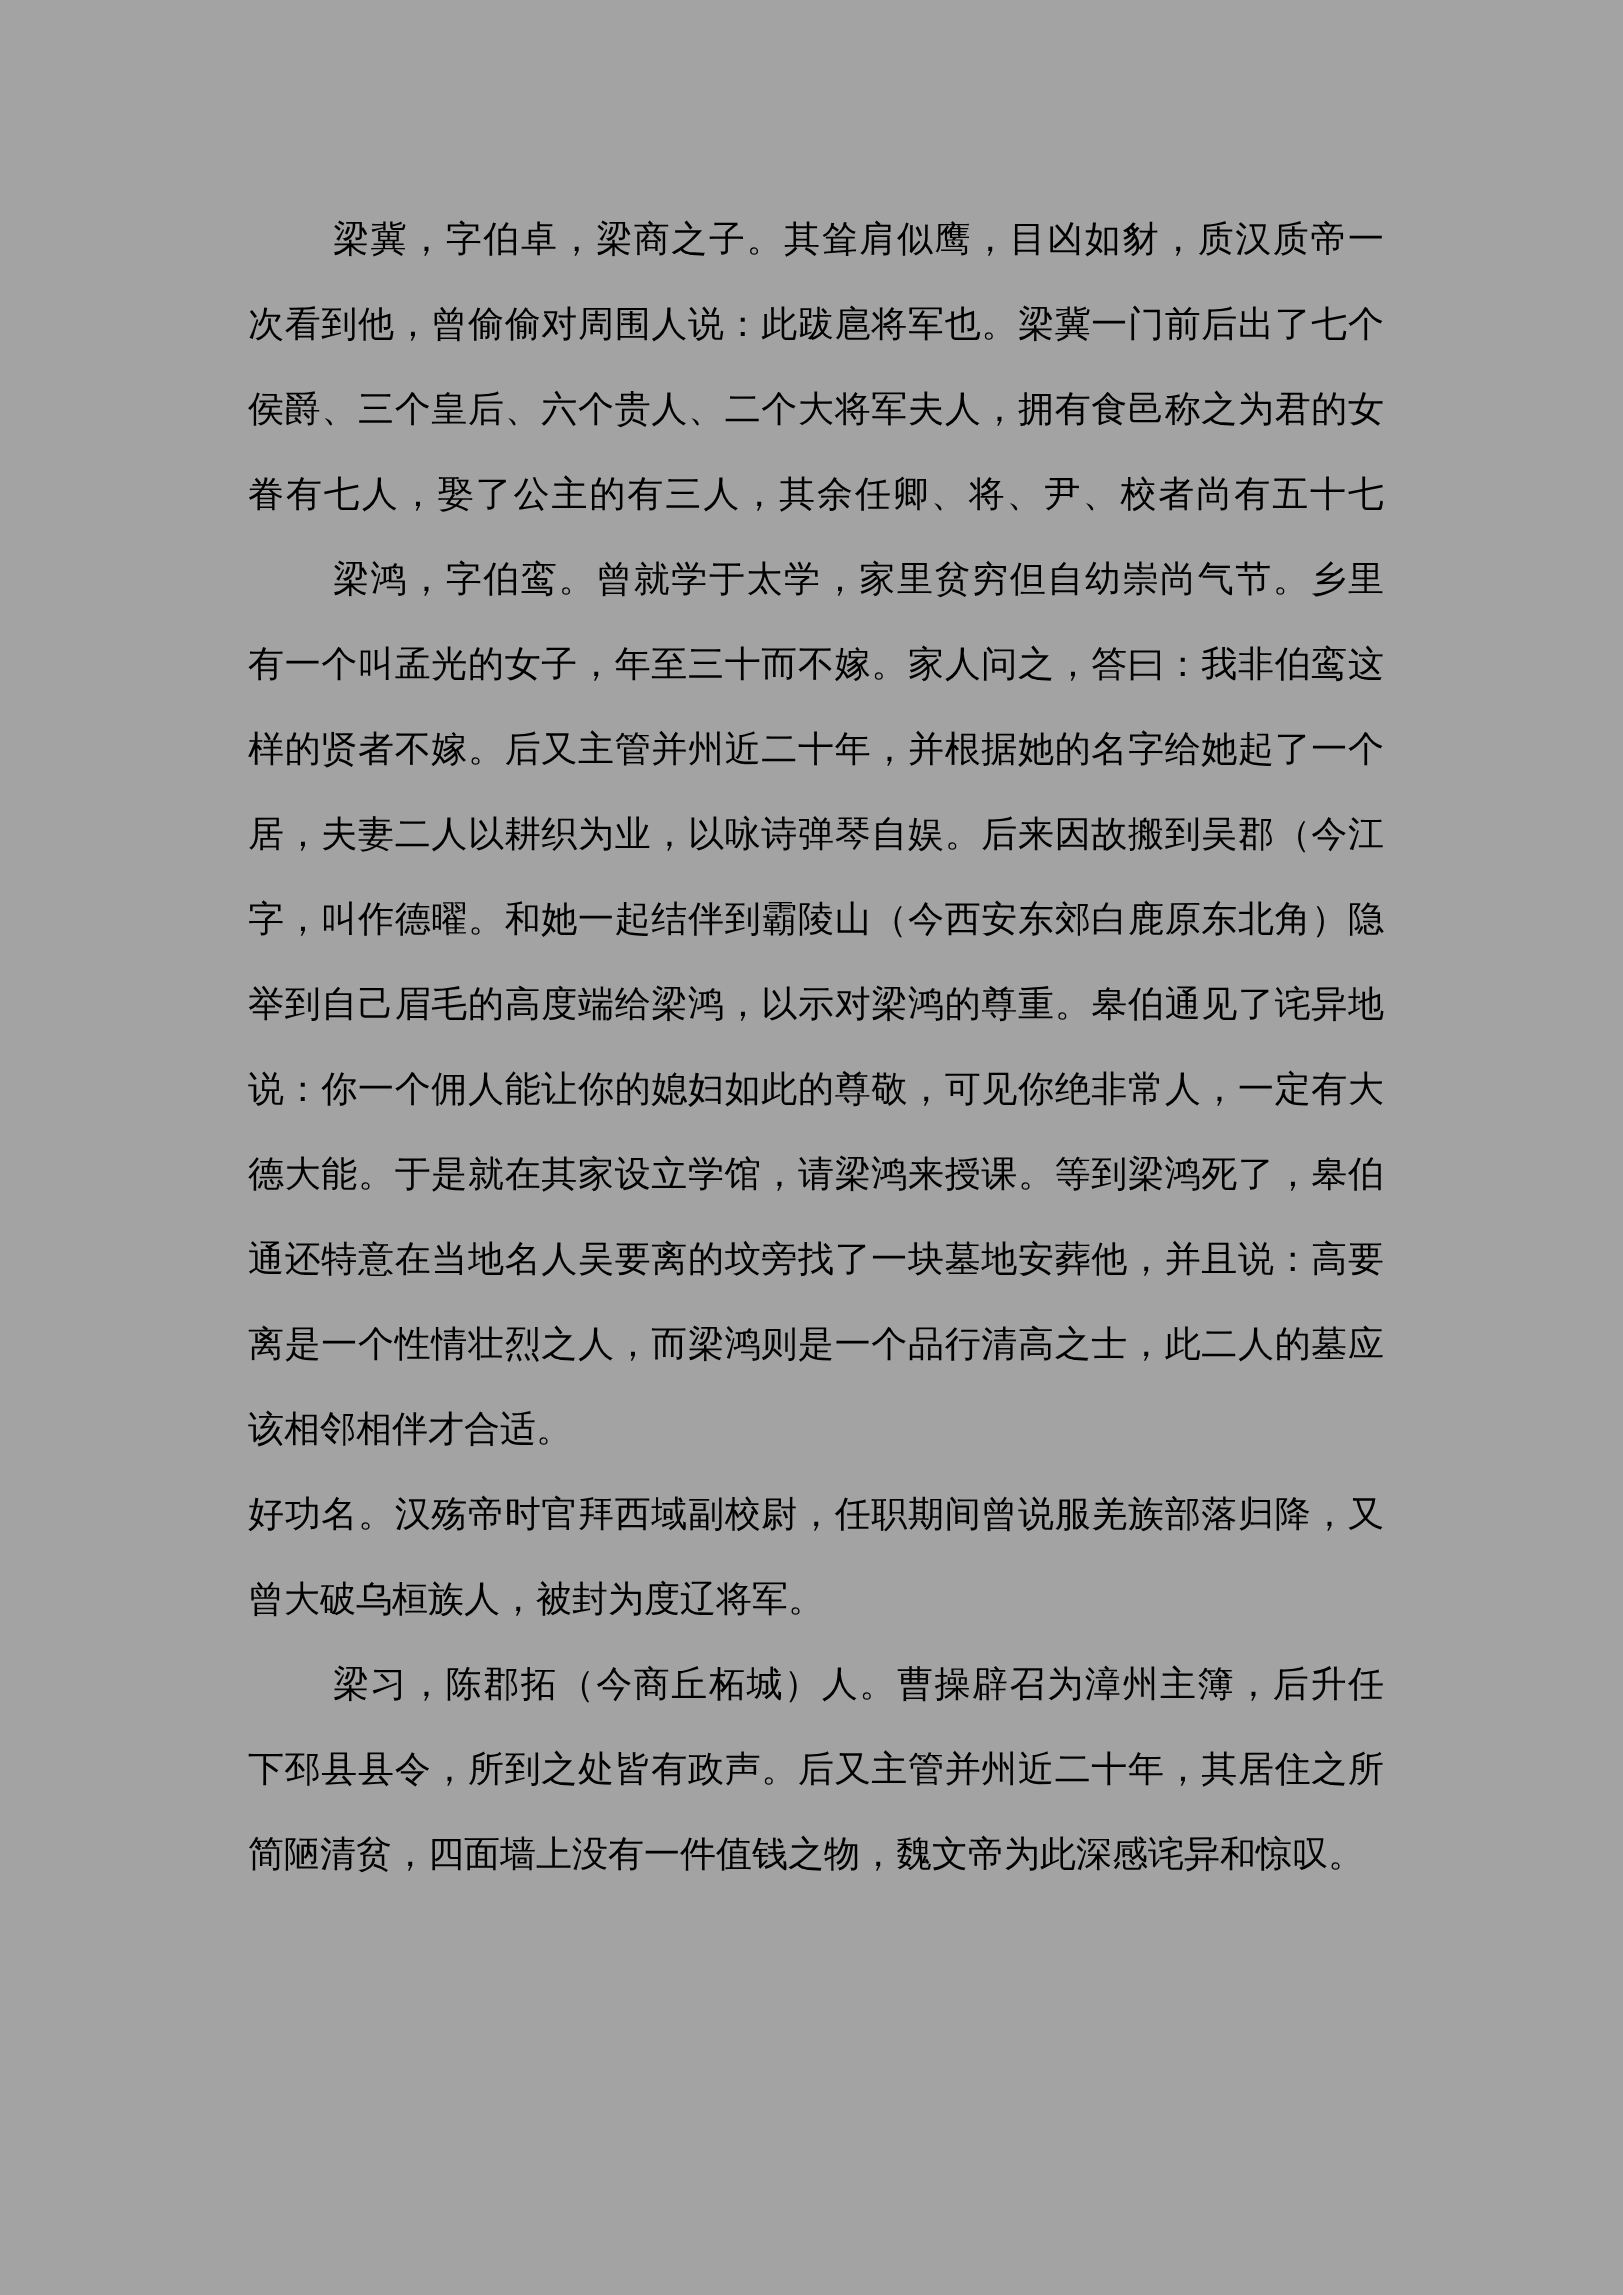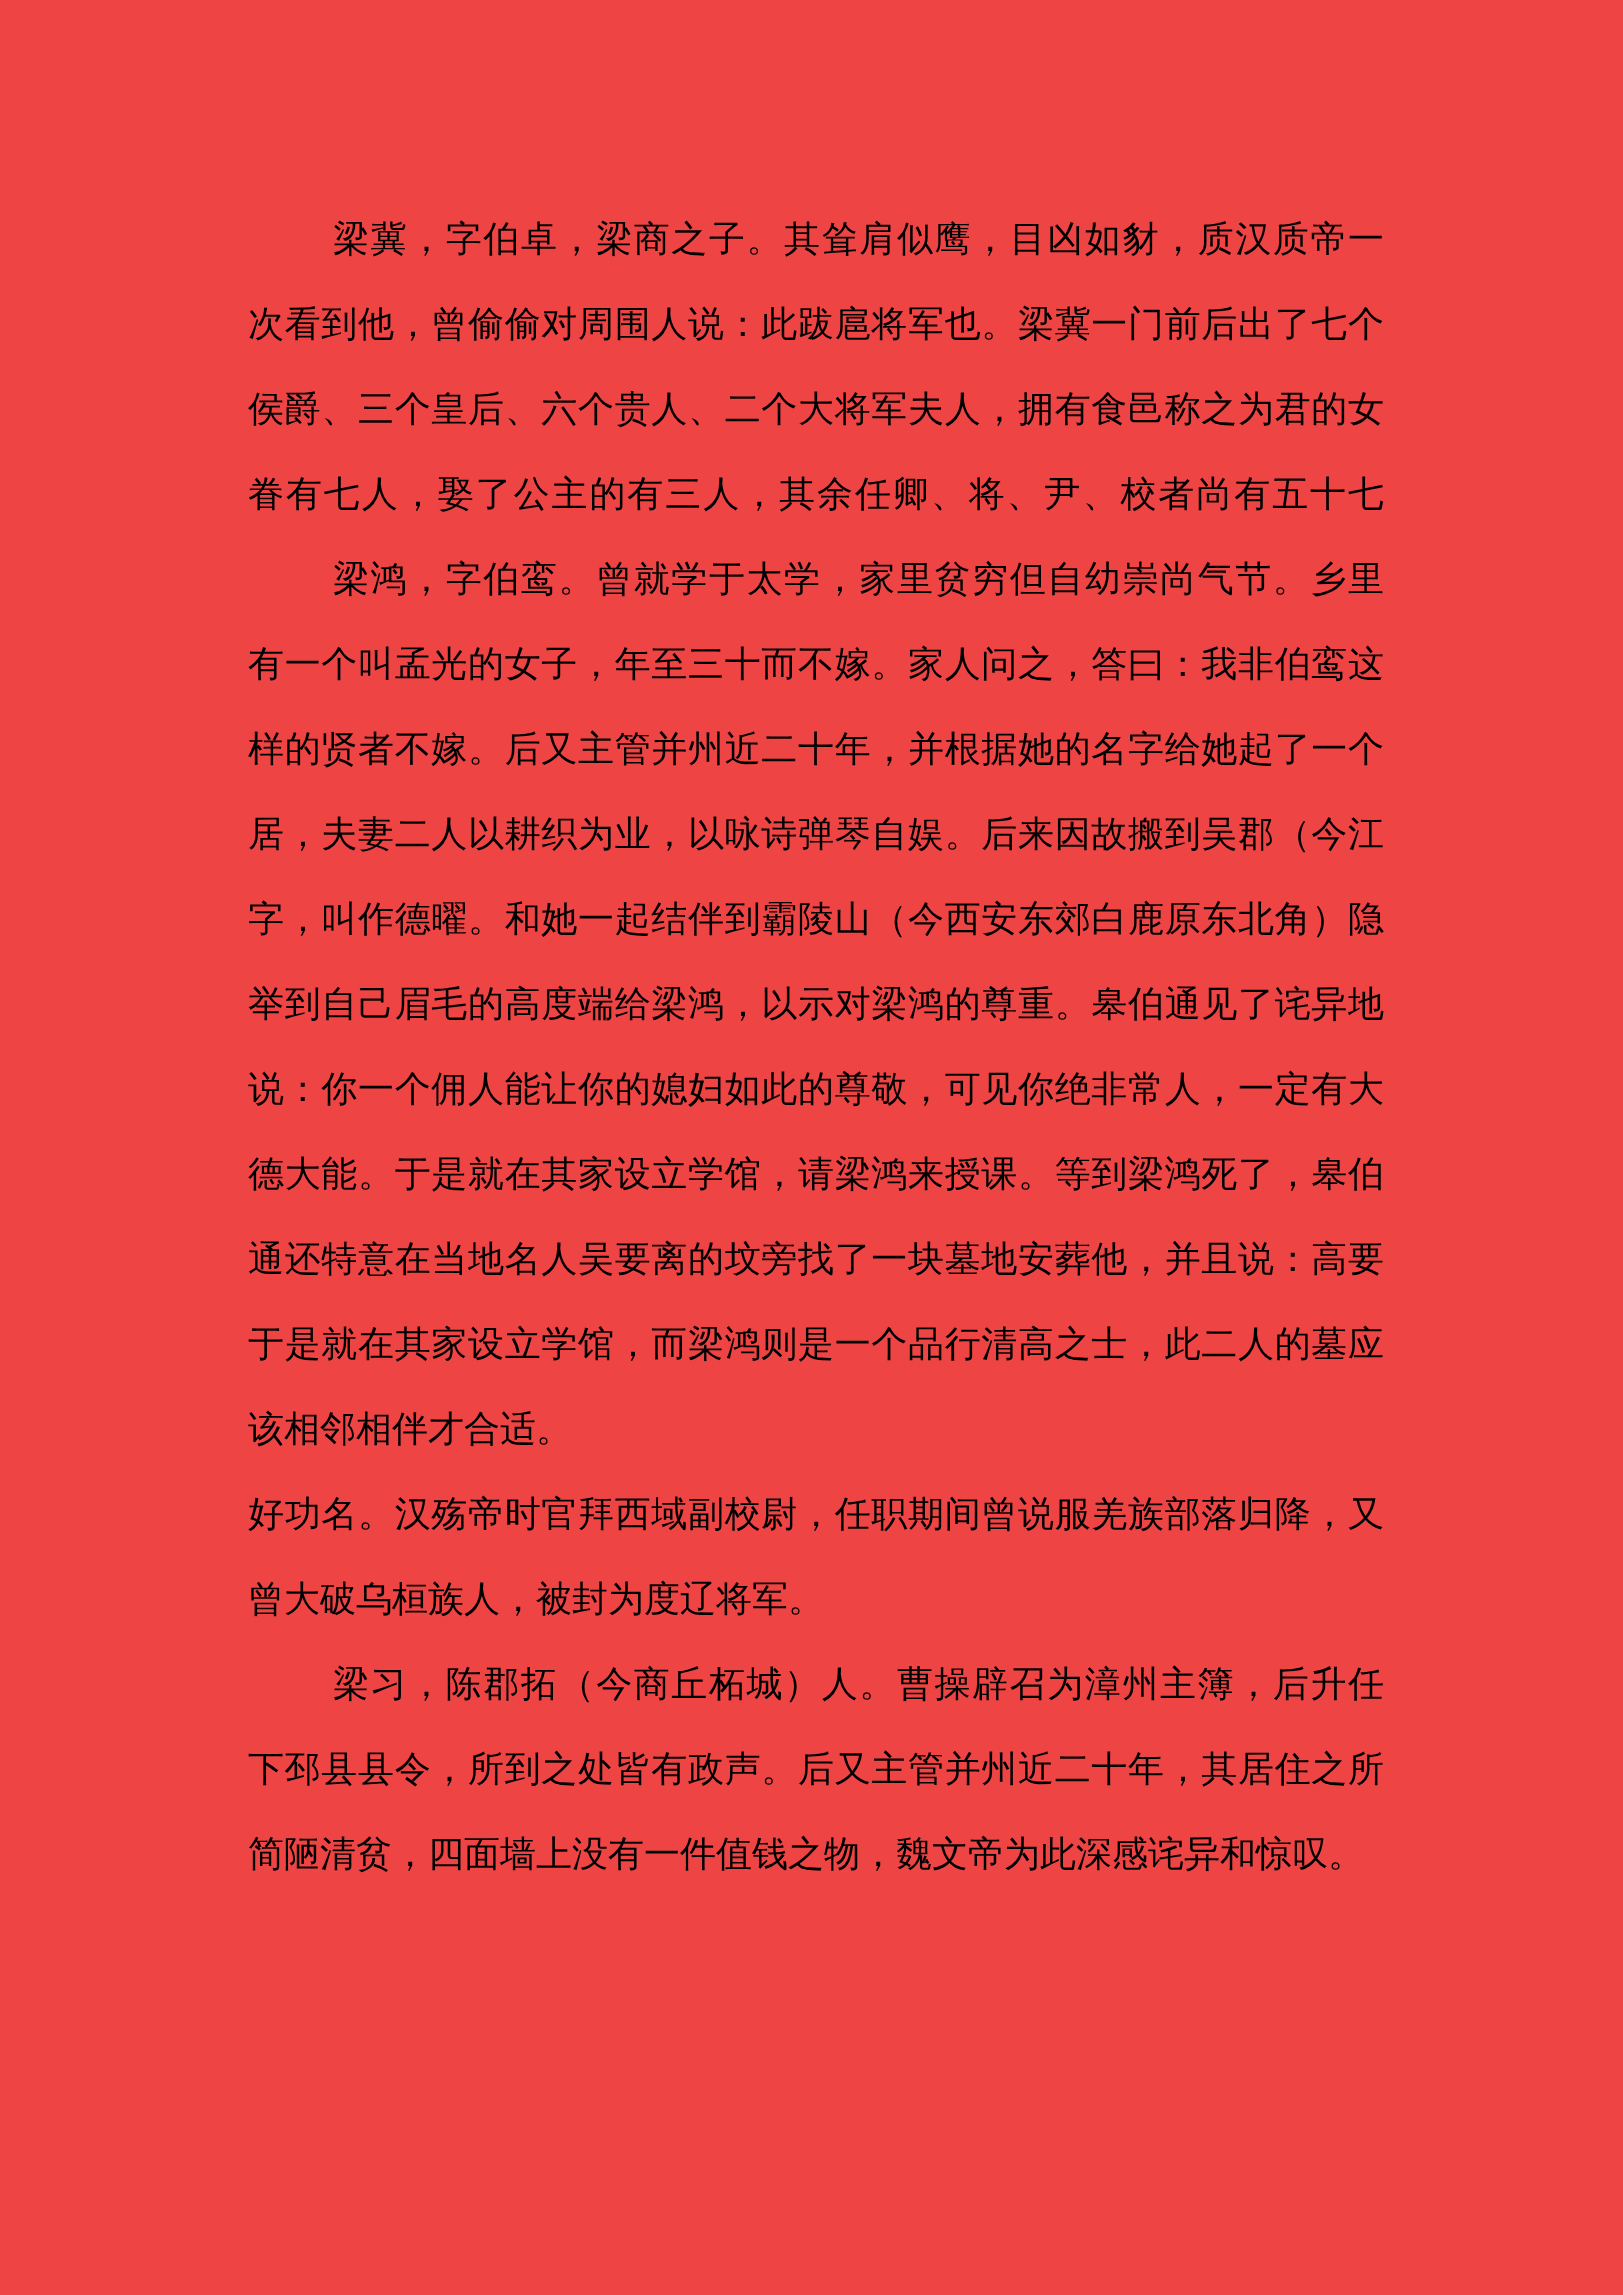--- a/index.html
+++ b/index.html
@@ -12,21 +12,21 @@
     background: #ffffff;
     color: #000000;
     font-family: "Liberation Serif", "DejaVu Serif", serif;
     overflow: hidden;
   }
   .page {
     box-sizing: border-box;
     width: 1623px;
     height: 2295px;
     padding: 197px 239px 0 248px;
-    background: #ef4444;
+    background: #a3a3a3;
   }
   .doc-text {
     width: 100%;
   }
   .paragraph {
     margin: 0;
     padding: 0;
   }
   .line {
     font-size: 36px;
@@ -59,21 +59,21 @@
       <div class="paragraph">
         <div class="line first">梁鸿，字伯鸾。曾就学于太学，家里贫穷但自幼崇尚气节。乡里</div>
         <div class="line">有一个叫孟光的女子，年至三十而不嫁。家人问之，答曰：我非伯鸾这</div>
         <div class="line">样的贤者不嫁。后又主管并州近二十年，并根据她的名字给她起了一个</div>
         <div class="line">居，夫妻二人以耕织为业，以咏诗弹琴自娱。后来因故搬到吴郡（今江</div>
         <div class="line">字，叫作德曜。和她一起结伴到霸陵山（今西安东郊白鹿原东北角）隐</div>
         <div class="line">举到自己眉毛的高度端给梁鸿，以示对梁鸿的尊重。皋伯通见了诧异地</div>
         <div class="line">说：你一个佣人能让你的媳妇如此的尊敬，可见你绝非常人，一定有大</div>
         <div class="line">德大能。于是就在其家设立学馆，请梁鸿来授课。等到梁鸿死了，皋伯</div>
         <div class="line">通还特意在当地名人吴要离的坟旁找了一块墓地安葬他，并且说：高要</div>
-        <div class="line">于是就在其家设立学馆，而梁鸿则是一个品行清高之士，此二人的墓应</div>
+        <div class="line">离是一个性情壮烈之人，而梁鸿则是一个品行清高之士，此二人的墓应</div>
         <div class="line last">该相邻相伴才合适。</div>
       </div>
       <div class="paragraph">
         <div class="line">好功名。汉殇帝时官拜西域副校尉，任职期间曾说服羌族部落归降，又</div>
         <div class="line last">曾大破乌桓族人，被封为度辽将军。</div>
       </div>
       <div class="paragraph">
         <div class="line first">梁习，陈郡拓（今商丘柘城）人。曹操辟召为漳州主簿，后升任</div>
         <div class="line">下邳县县令，所到之处皆有政声。后又主管并州近二十年，其居住之所</div>
         <div class="line last">简陋清贫，四面墙上没有一件值钱之物，魏文帝为此深感诧异和惊叹。</div>

